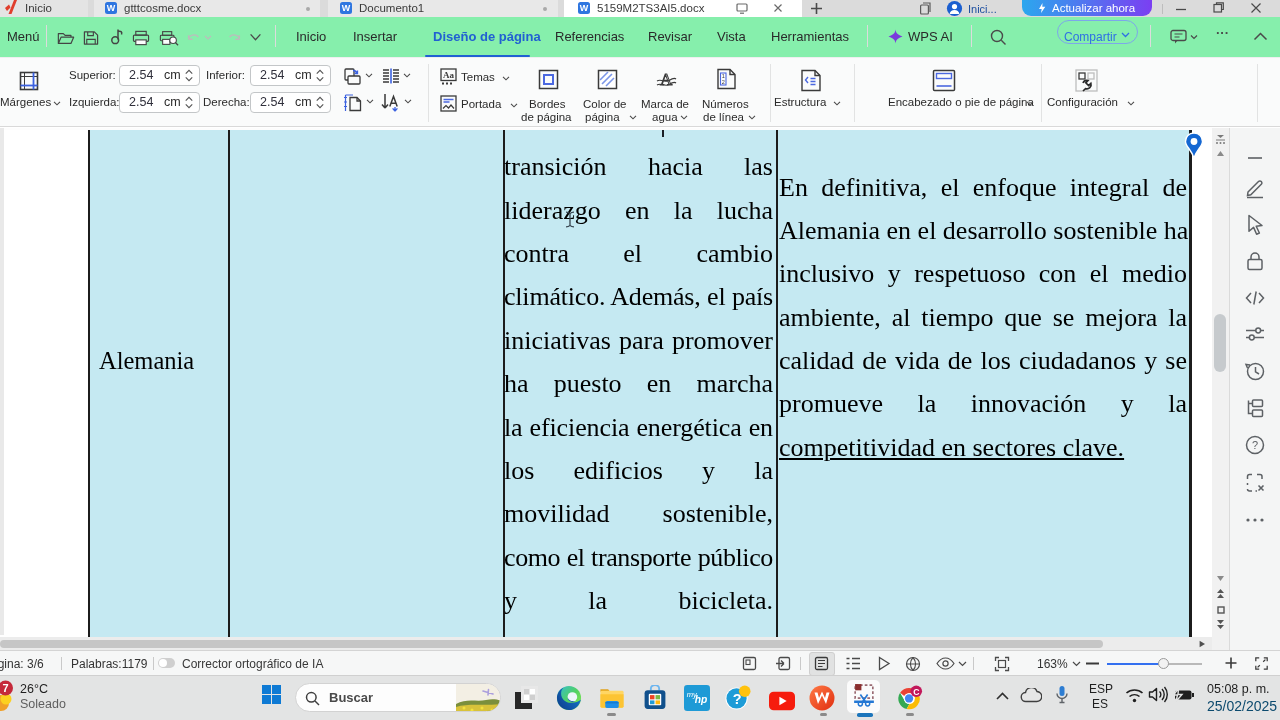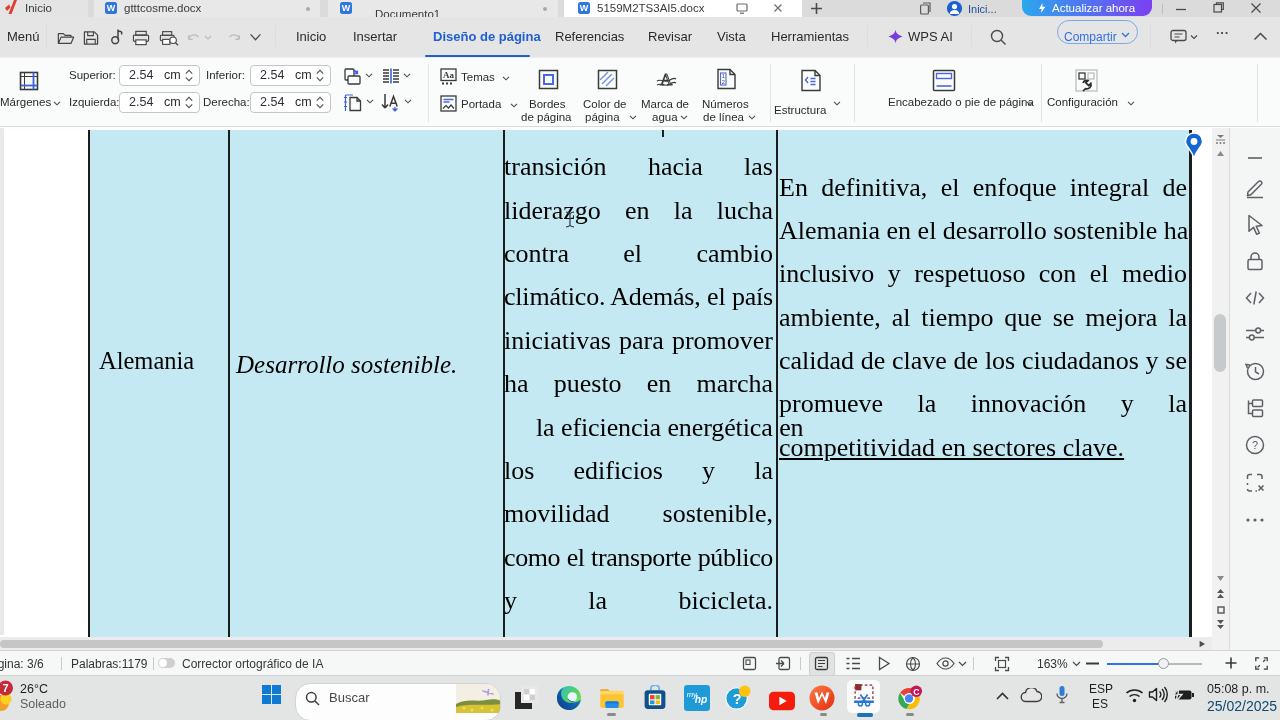--- a/index.html
+++ b/index.html
@@ -6,21 +6,21 @@
   body{width:1280px;height:720px;overflow:hidden;font-family:"Liberation Sans",sans-serif;-webkit-font-smoothing:antialiased;}
   .abs{position:absolute;}
   #root{position:relative;width:1280px;height:720px;background:#fff;}
   
   #tabbar{left:0;top:0;width:1280px;height:17px;background:#dbdbdb;}
   .tab{position:absolute;top:0;height:17px;background:#e8e8e8;font-size:11.5px;color:#3a3a3a;}
   .tab .ticon{position:absolute;top:2px;width:12px;height:12px;border-radius:2.5px;background:#2f76e0;color:#fff;font-size:9px;font-weight:bold;text-align:center;line-height:12px;}
   .tab .tlabel{position:absolute;top:2px;white-space:nowrap;}
   .tab .tdot{position:absolute;top:7px;width:4px;height:4px;border-radius:50%;background:#a9a9a9;}
   
-  #menubar{left:0;top:17px;width:1280px;height:40px;background:#e5e5e5;}
+  #menubar{left:0;top:17px;width:1280px;height:40px;background:#86efac;}
   .mitem{position:absolute;top:12px;font-size:13px;color:#2a2a2a;white-space:nowrap;}
   .msep{position:absolute;top:8px;width:1px;height:22px;background:#dcdcdc;}
   
   #ribbon{left:0;top:57px;width:1280px;height:70px;background:#fafbfb;border-top:1px solid #eeefef;border-bottom:1px solid #d9d9d9;box-sizing:border-box;}
   .rsep{position:absolute;width:1px;background:#e2e3e3;top:6px;height:58px;}
   .rlabel{position:absolute;font-size:11.5px;color:#2b2b2b;white-space:nowrap;}
   .spin{position:absolute;width:79px;height:19px;background:#fff;border:1px solid #c3c6c8;border-radius:4px;}
   .spin .v{position:absolute;left:9px;top:2px;font-size:12.5px;color:#30303c;}
   .spin .u{position:absolute;left:44px;top:2px;font-size:12.5px;color:#2b2b2b;}
   
@@ -52,21 +52,21 @@
         </svg>
       <span class="tlabel" style="left:25px;">Inicio</span>
     </div>
     <div class="tab" style="left:94px;width:226px;">
       <div class="ticon" style="left:11px;">W</div>
       <span class="tlabel" style="left:30px;">gtttcosme.docx</span>
       <div class="tdot" style="left:212px;"></div>
     </div>
     <div class="tab" style="left:328px;width:230px;">
       <div class="ticon" style="left:12px;">W</div>
-      <span class="tlabel" style="left:47px;margin-top:6px;">Documento1</span>
+      <span class="tlabel" style="left:31px;">Documento1</span>
       <div class="tdot" style="left:215px;"></div>
     </div>
     <div class="tab" style="left:564px;width:238px;background:#fff;">
       <div class="ticon" style="left:14px;">W</div>
       <span class="tlabel" style="left:33px;">5159M2TS3AI5.docx</span>
       <svg class="abs" style="left:172px;top:3px;" width="12" height="11" viewBox="0 0 12 11">
           <rect x="1" y="1" width="10" height="7" rx="1" fill="none" stroke="#6a6a6a" stroke-width="1.2"></rect>
           <path d="M4 10.2 h4" stroke="#6a6a6a" stroke-width="1.2"></path>
         </svg>
       <svg class="abs" style="left:209px;top:3px;" width="10" height="10" viewBox="0 0 10 10">
@@ -314,21 +314,21 @@
     <svg class="abs" style="left:748px;top:57px;" width="8" height="5" viewBox="0 0 8 5">
         <path d="M1 0.8 L4 3.8 L7 0.8" fill="none" stroke="#4a4a4a" stroke-width="1.1"></path>
       </svg>
     <div class="rsep" style="left:770px;"></div>
     <svg class="abs" style="left:800px;top:11px;" width="22" height="23" viewBox="0 0 22 23">
         <path d="M2 1.5 H15 L20 6.5 V21.5 H2 Z" fill="none" stroke="#3a3a3a" stroke-width="1.4"></path>
         <path d="M15 1.5 V6.5 H20" fill="none" stroke="#3a3a3a" stroke-width="1.4"></path>
         <path d="M8 8 L5.5 11 L8 14" fill="none" stroke="#4b68e0" stroke-width="1.4"></path>
         <path d="M10.5 9.5 h5 M10.5 12.5 h5 M10.5 15.5 h5" stroke="#4b68e0" stroke-width="1.3"></path>
       </svg>
-    <span class="rlabel" style="left:774px;top:46px;">Estructura</span>
+    <span class="rlabel" style="left:774px;top:38px;">Estructura</span>
     <svg class="abs" style="left:833px;top:43px;" width="8" height="5" viewBox="0 0 8 5">
         <path d="M1 0.8 L4 3.8 L7 0.8" fill="none" stroke="#4a4a4a" stroke-width="1.1"></path>
       </svg>
     <div class="rsep" style="left:854px;"></div>
     <svg class="abs" style="left:932px;top:11px;" width="24" height="23" viewBox="0 0 24 23">
         <rect x="1.5" y="1.5" width="21" height="20" rx="1" fill="none" stroke="#3a3a3a" stroke-width="1.5"></rect>
         <rect x="4.5" y="4.5" width="15" height="5" fill="none" stroke="#4b68e0" stroke-width="1.4"></rect>
         <path d="M4.5 17 h15" stroke="#4b68e0" stroke-width="1.6"></path>
       </svg>
     <span class="rlabel" style="left:888px;top:38px;">Encabezado o pie de página</span>
@@ -355,40 +355,39 @@
     <div class="cell" style="left:90px;width:137.5px;"></div>
     <div class="cell" style="left:229.5px;width:273px;"></div>
     <div class="cell" style="left:504.5px;width:271.5px;"></div>
     <div class="cell" style="left:778px;width:411px;"></div>
     <div class="vline" style="left:88px;width:2px;"></div>
     <div class="vline" style="left:227.5px;width:2px;"></div>
     <div class="vline" style="left:502.5px;width:2px;"></div>
     <div class="vline" style="left:776px;width:2px;"></div>
     <div class="vline" style="left:1189px;width:2.5px;"></div>
     <span class="dtxt abs" style="left:99px;top:219px;font-size:24.5px;">Alemania</span>
-    <span class="dtxt abs" style="left:236px;top:223px;font-size:25px;font-style:italic;">Desarrollo sostenible.</span>
     <div class="dtxt abs" style="left:504px;top:24.3px;width:269px;">
       <div class="jl">transición hacia las</div>
       <div class="jl">liderazgo en la lucha</div>
       <div class="jl">contra el cambio</div>
       <div class="jl" style="letter-spacing:-0.2px;">climático. Además, el país</div>
       <div class="jl">iniciativas para promover</div>
       <div class="jl">ha puesto en marcha</div>
-      <div class="jl" style="letter-spacing:-0.1px;padding-left:32px;">la eficiencia energética en</div>
+      <div class="jl" style="letter-spacing:-0.1px;">la eficiencia energética en</div>
       <div class="jl">los edificios y la</div>
       <div class="jl">movilidad sostenible,</div>
       <div class="jl" style="letter-spacing:-0.38px;">como el transporte público</div>
       <div class="jl">y la bicicleta.</div>
     </div>
     <div class="dtxt abs" style="left:779px;top:44.5px;width:408px;">
       <div class="jl">En definitiva, el enfoque integral de</div>
       <div class="jl">Alemania en el desarrollo sostenible ha</div>
       <div class="jl">inclusivo y respetuoso con el medio</div>
       <div class="jl">ambiente, al tiempo que se mejora la</div>
-      <div class="jl">calidad de clave de los ciudadanos y se</div>
+      <div class="jl">calidad de vida de los ciudadanos y se</div>
       <div class="jl">promueve la innovación y la</div>
       <div class="jl" style="text-align-last:left;text-decoration:underline;">competitividad en sectores clave.</div>
     </div>
     <svg class="abs" style="left:1184px;top:4px;" width="20" height="28" viewBox="0 0 20 28">
         <path d="M10 1 C4.8 1 1.5 4.6 1.5 9.5 C1.5 14.5 7 17 10 26 C13 17 18.5 14.5 18.5 9.5 C18.5 4.6 15.2 1 10 1 Z" fill="#1467d2" stroke="#fff" stroke-width="1.4"></path>
         <circle cx="10" cy="9.5" r="3.4" fill="#fff"></circle>
       </svg>
     <div class="abs" style="left:662px;top:2px;width:2px;height:6.5px;background:#1a1f26;"></div>
     <svg class="abs" style="left:564px;top:83px;" width="12" height="17" viewBox="0 0 12 17">
         <path d="M2 1.2 C3.6 1.2 5 1.6 6 2.6 C7 1.6 8.4 1.2 10 1.2 M2 15.8 C3.6 15.8 5 15.4 6 14.4 C7 15.4 8.4 15.8 10 15.8 M6 2.6 V14.4" fill="none" stroke="#37444f" stroke-width="1.3"></path>
@@ -546,21 +545,21 @@
         <text x="10.6" y="13.2" font-size="11" font-weight="bold" fill="#fff" font-family="Liberation Sans">7</text>
       </svg>
     <span class="abs" style="left:20px;top:6px;font-size:12.5px;color:#1f1f1f;">26°C</span>
     <span class="abs" style="left:20px;top:21px;font-size:12.5px;color:#5f5f5f;">Soleado</span>
     <svg class="abs" style="left:262px;top:9px;" width="19" height="19" viewBox="0 0 19 19">
         <rect x="0" y="0" width="9" height="9" fill="#0e7ad4"></rect>
         <rect x="10" y="0" width="9" height="9" fill="#0e7ad4"></rect>
         <rect x="0" y="10" width="9" height="9" fill="#0e7ad4"></rect>
         <rect x="10" y="10" width="9" height="9" fill="#0e7ad4"></rect>
       </svg>
-    <div class="abs" style="left:295px;top:7px;width:206px;height:38px;border-radius:15px;background:#fdfdfd;border:1px solid #d2d2d2;box-sizing:border-box;overflow:hidden;">
+    <div class="abs" style="left:295px;top:7px;width:206px;height:29px;border-radius:15px;background:#fdfdfd;border:1px solid #d2d2d2;box-sizing:border-box;overflow:hidden;font-weight:bold;">
       <svg class="abs" style="left:9px;top:7px;" width="15" height="15" viewBox="0 0 15 15">
           <circle cx="6.3" cy="6.3" r="4.8" fill="none" stroke="#3f3f3f" stroke-width="1.5"></circle>
           <path d="M10 10 L14 14" stroke="#3f3f3f" stroke-width="1.5"></path>
         </svg>
       <span class="abs" style="left:33px;top:6px;font-size:13px;color:#4a4a4a;">Buscar</span>
       <svg class="abs" style="left:160px;top:0px;" width="46" height="29" viewBox="0 0 46 29">
           <rect width="46" height="29" fill="#f3efe4"></rect>
           <path d="M0 20 C10 14 20 18 30 16 C38 14.5 43 16 46 17 V29 H0 Z" fill="#7b8f3c"></path>
           <path d="M0 23 C12 19 26 22 46 20 V29 H0 Z" fill="#d8c23a"></path>
           <circle cx="8" cy="24" r="1.5" fill="#f2e13e"></circle>

